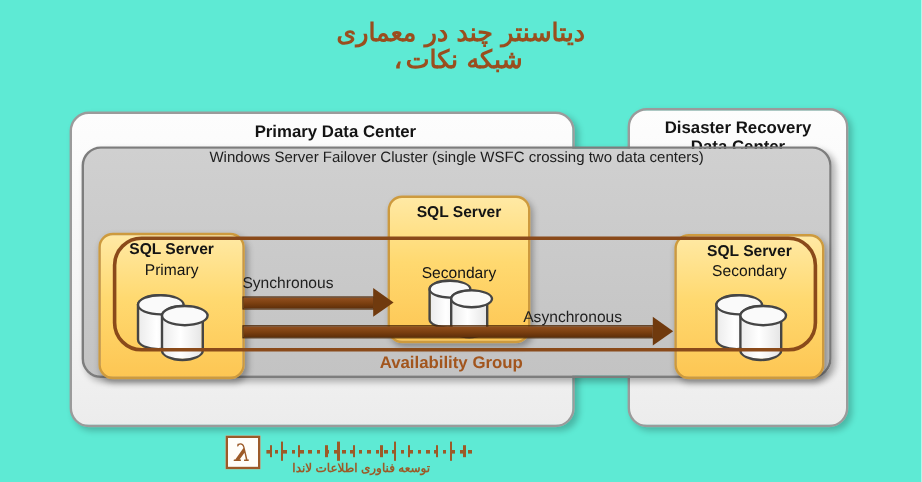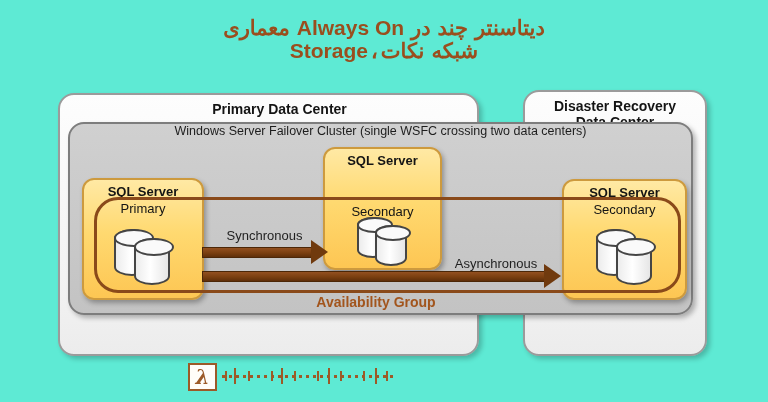--- a/index.html
+++ b/index.html
@@ -29,21 +29,21 @@
   
   .wsfc { position:absolute; z-index:2; left:68px; top:122px; width:625px; height:193px;
           border:2px solid #7d7d7d; border-radius:16px;
           background:linear-gradient(180deg,#d0d0d0,#c3c3c3);
           box-shadow:3px 3px 5px rgba(0,0,0,0.28); }
   .wsfc-label { text-align:center; font-size:12.5px; color:#1d1d1d; padding-top:0; }
 
   
   .node { position:absolute; z-index:3; border:2px solid #cd9a3e; border-radius:12px;
           background:linear-gradient(180deg,#ffe9a4 0%,#ffd970 45%,#fdc653 100%);
-          box-shadow:2px 3px 5px rgba(0,0,0,0.3); }
+          box-shadow:2px 3px 5px rgba(0,0,0,0.3);margin-top:16px; }
   .node-primary { left:82px;  top:178px; width:122px; height:122px; }
   .node-mid     { left:323px; top:147px; width:119px; height:123px; }
   .node-dr      { left:562px; top:179px; width:125px; height:121px; }
   .node-title { text-align:center; font-weight:bold; font-size:13px; line-height:15px;
                 color:#141414; margin-top:4px; }
   .node-role  { text-align:center; font-weight:normal; font-size:13px; line-height:15px;
                 color:#141414; margin-top:2px; }
   .node-mid .node-role { margin-top:36px; }
 
   
@@ -70,21 +70,21 @@
   .arrow-body { position:absolute; z-index:5;
                 background:linear-gradient(180deg,#935020 0%,#7a3f10 55%,#5f2f0a 100%);
                 border:1px solid #4c2707; }
   .arrow-sync-body  { left:202px; top:247px; width:110px; height:11px; }
   .arrow-async-body { left:202px; top:271px; width:343px; height:11px; }
   .arrow-head { position:absolute; z-index:5; width:0; height:0;
                 border-top:12px solid transparent; border-bottom:12px solid transparent;
                 border-left:17px solid #703a0e; }
   .arrow-sync-head  { left:311px; top:240px; }
   .arrow-async-head { left:544px; top:264px; }
-  .arrow-label { position:absolute; z-index:6; font-size:13px; color:#1f1f1f; text-align:center; }
+  .arrow-label { position:absolute; z-index:6; font-size:13px; color:#1f1f1f; }
   .lbl-sync  { left:202px; top:228px; width:125px; }
   .lbl-async { left:436px; top:256px; width:120px; }
   .ag-label { position:absolute; z-index:6; left:286px; top:294px; width:180px;
               text-align:center; font-weight:bold; font-size:14px; color:#a2551d; }
 
   
   .logo { position:absolute; left:188px; top:362px; width:215px; height:38px; z-index:2; }
   .logo-box { position:absolute; left:0; top:1px; width:29px; height:28px;
               border:2px solid #9c5a28; background:#fffdf9; color:#9c5a28;
               font-family:"DejaVu Serif", serif; font-style:italic; font-weight:bold;
@@ -101,27 +101,25 @@
                direction:rtl; font-size:10px; line-height:12px; color:#9c5a28; font-weight:bold; }
 </style>
 </head>
 <body>
 
 <div id="stage">
 
   <div class="title">
     <div class="title-row">
       <span class="tok">معماری</span>
-      <span class="tok">Always On</span>
       <span class="tok">در</span>
       <span class="tok">چند</span>
       <span class="tok">دیتاسنتر</span>
     </div>
     <div class="title-row">
-      <span class="tok">Storage</span>
       <span class="tok tok-comma">،</span>
       <span class="tok">نکات</span>
       <span class="tok">شبکه</span>
     </div>
   </div>
 
   <div class="dc-box dc-primary">
     <div class="dc-label">Primary Data Center</div>
   </div>
 
@@ -171,15 +169,16 @@
 
   <div class="arrow-body arrow-async-body"></div>
   <div class="arrow-head arrow-async-head"></div>
   <div class="arrow-label lbl-async">Asynchronous</div>
 
   <div class="ag-label">Availability Group</div>
 
   <div class="logo">
     <div class="logo-box">λ</div>
     <div class="logo-wave"></div>
+    <div class="logo-text">توسعه فناوری اطلاعات لاندا</div>
   </div>
 
 </div>
 
 </body></html>

